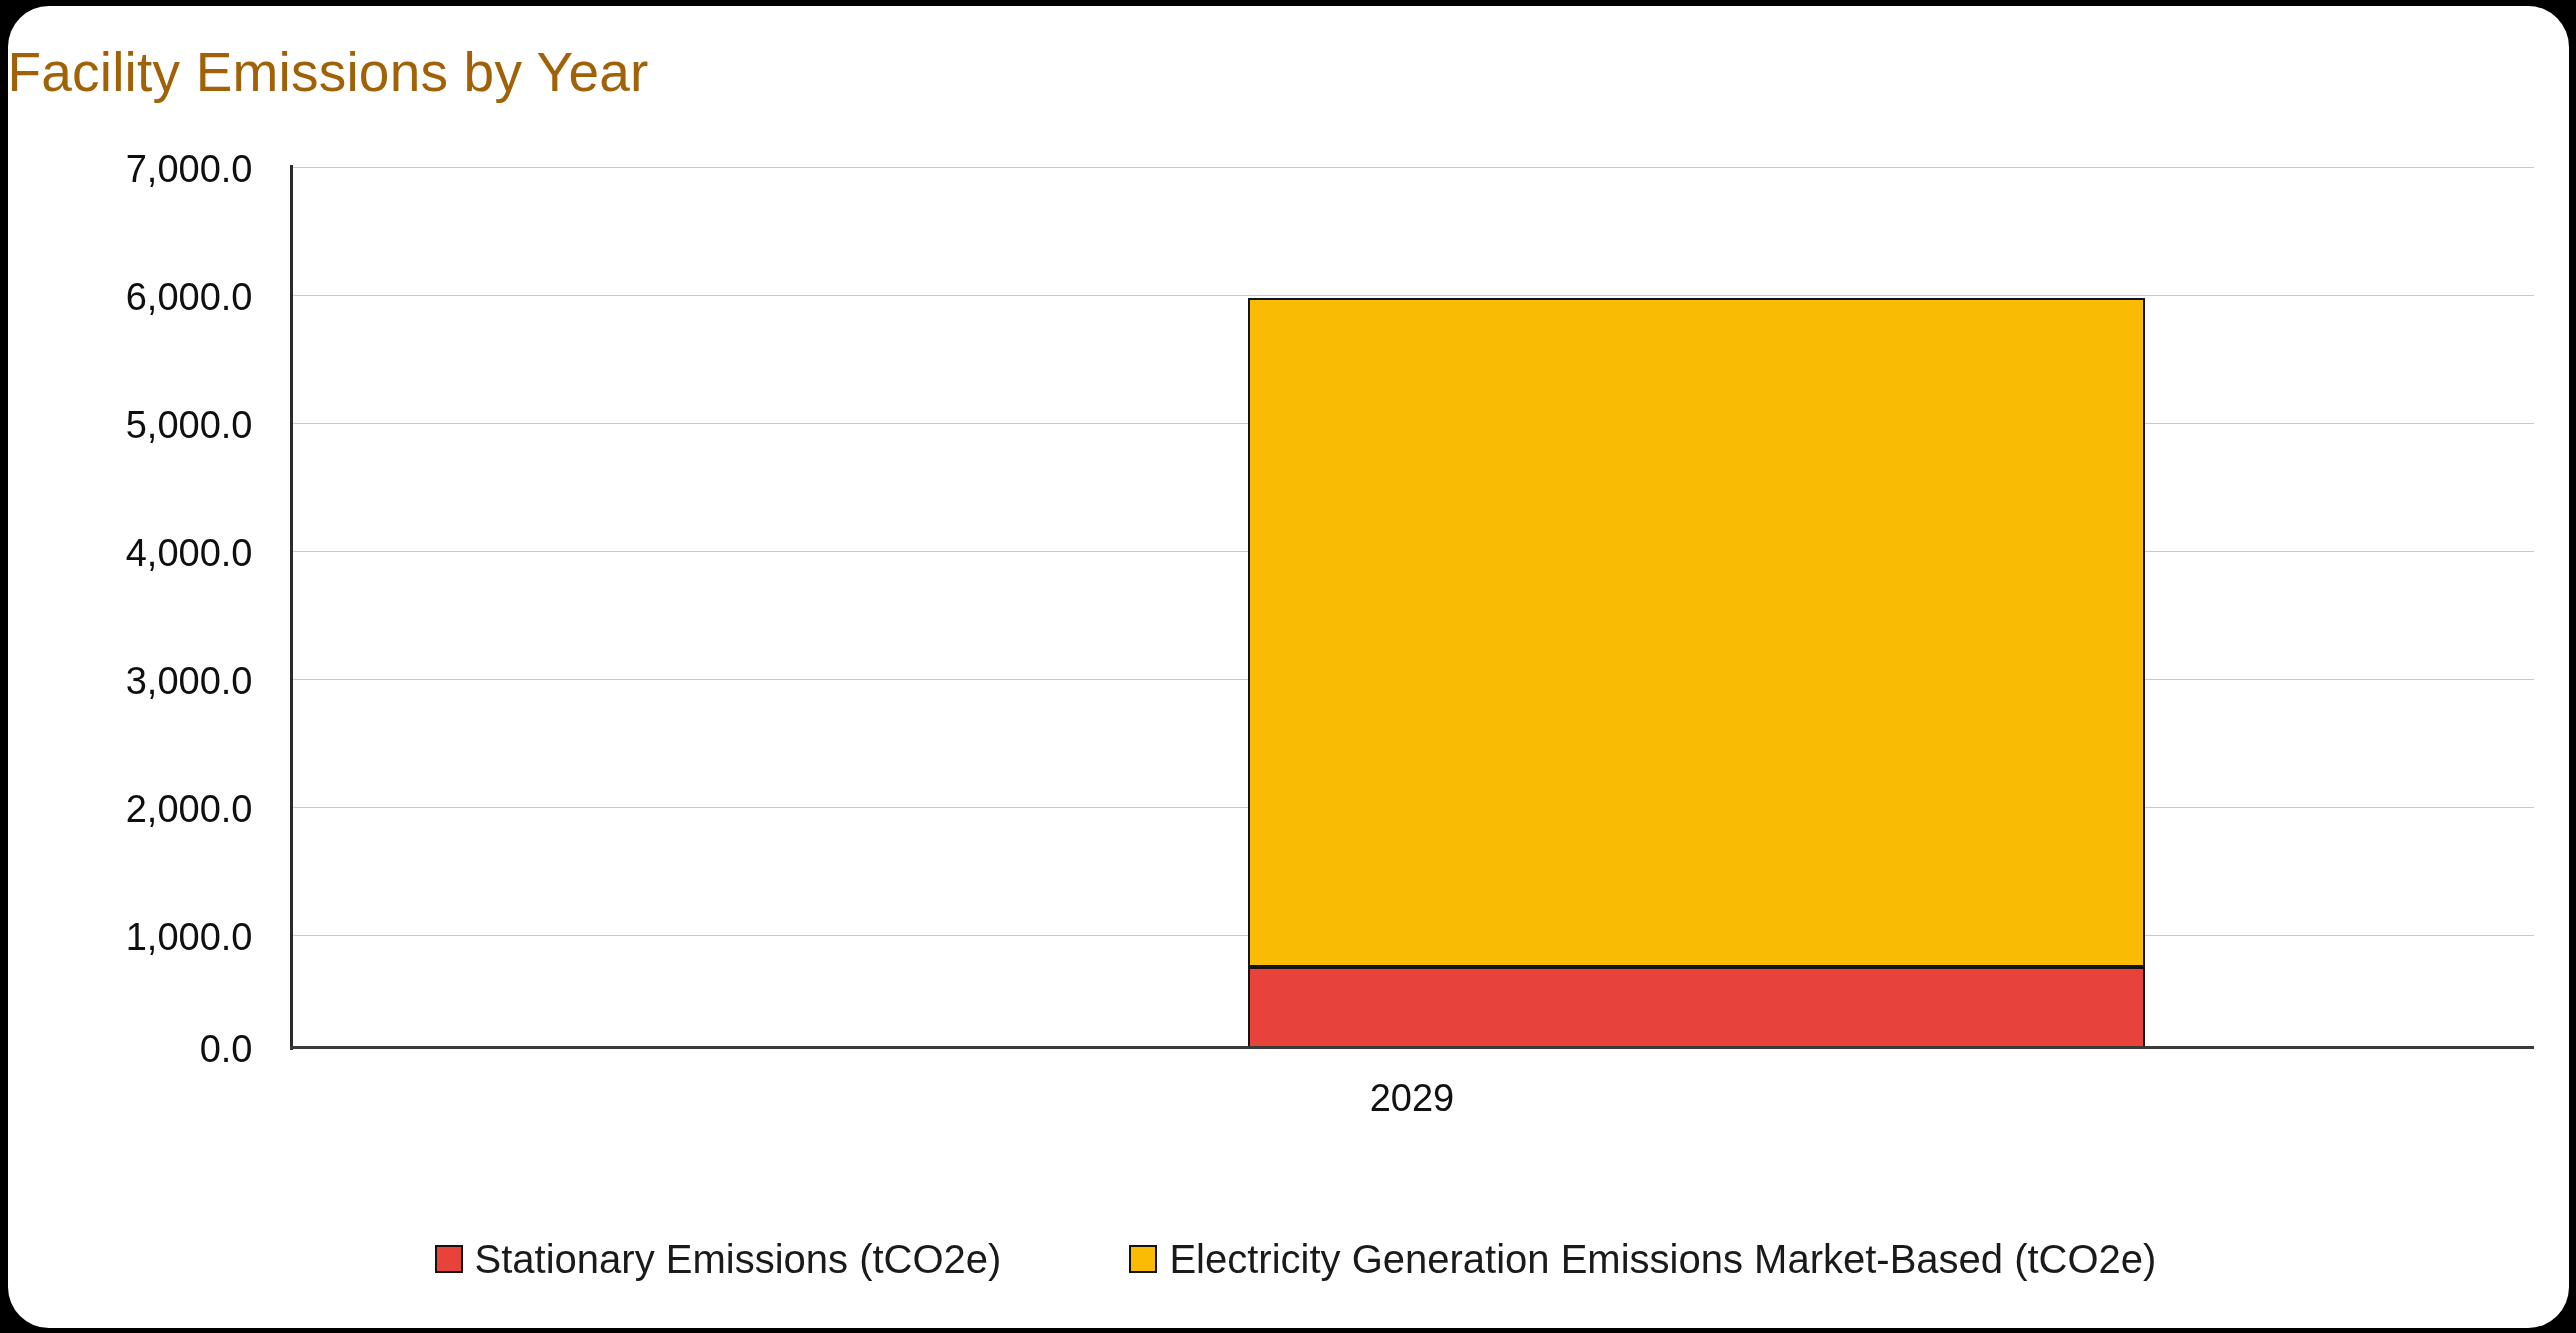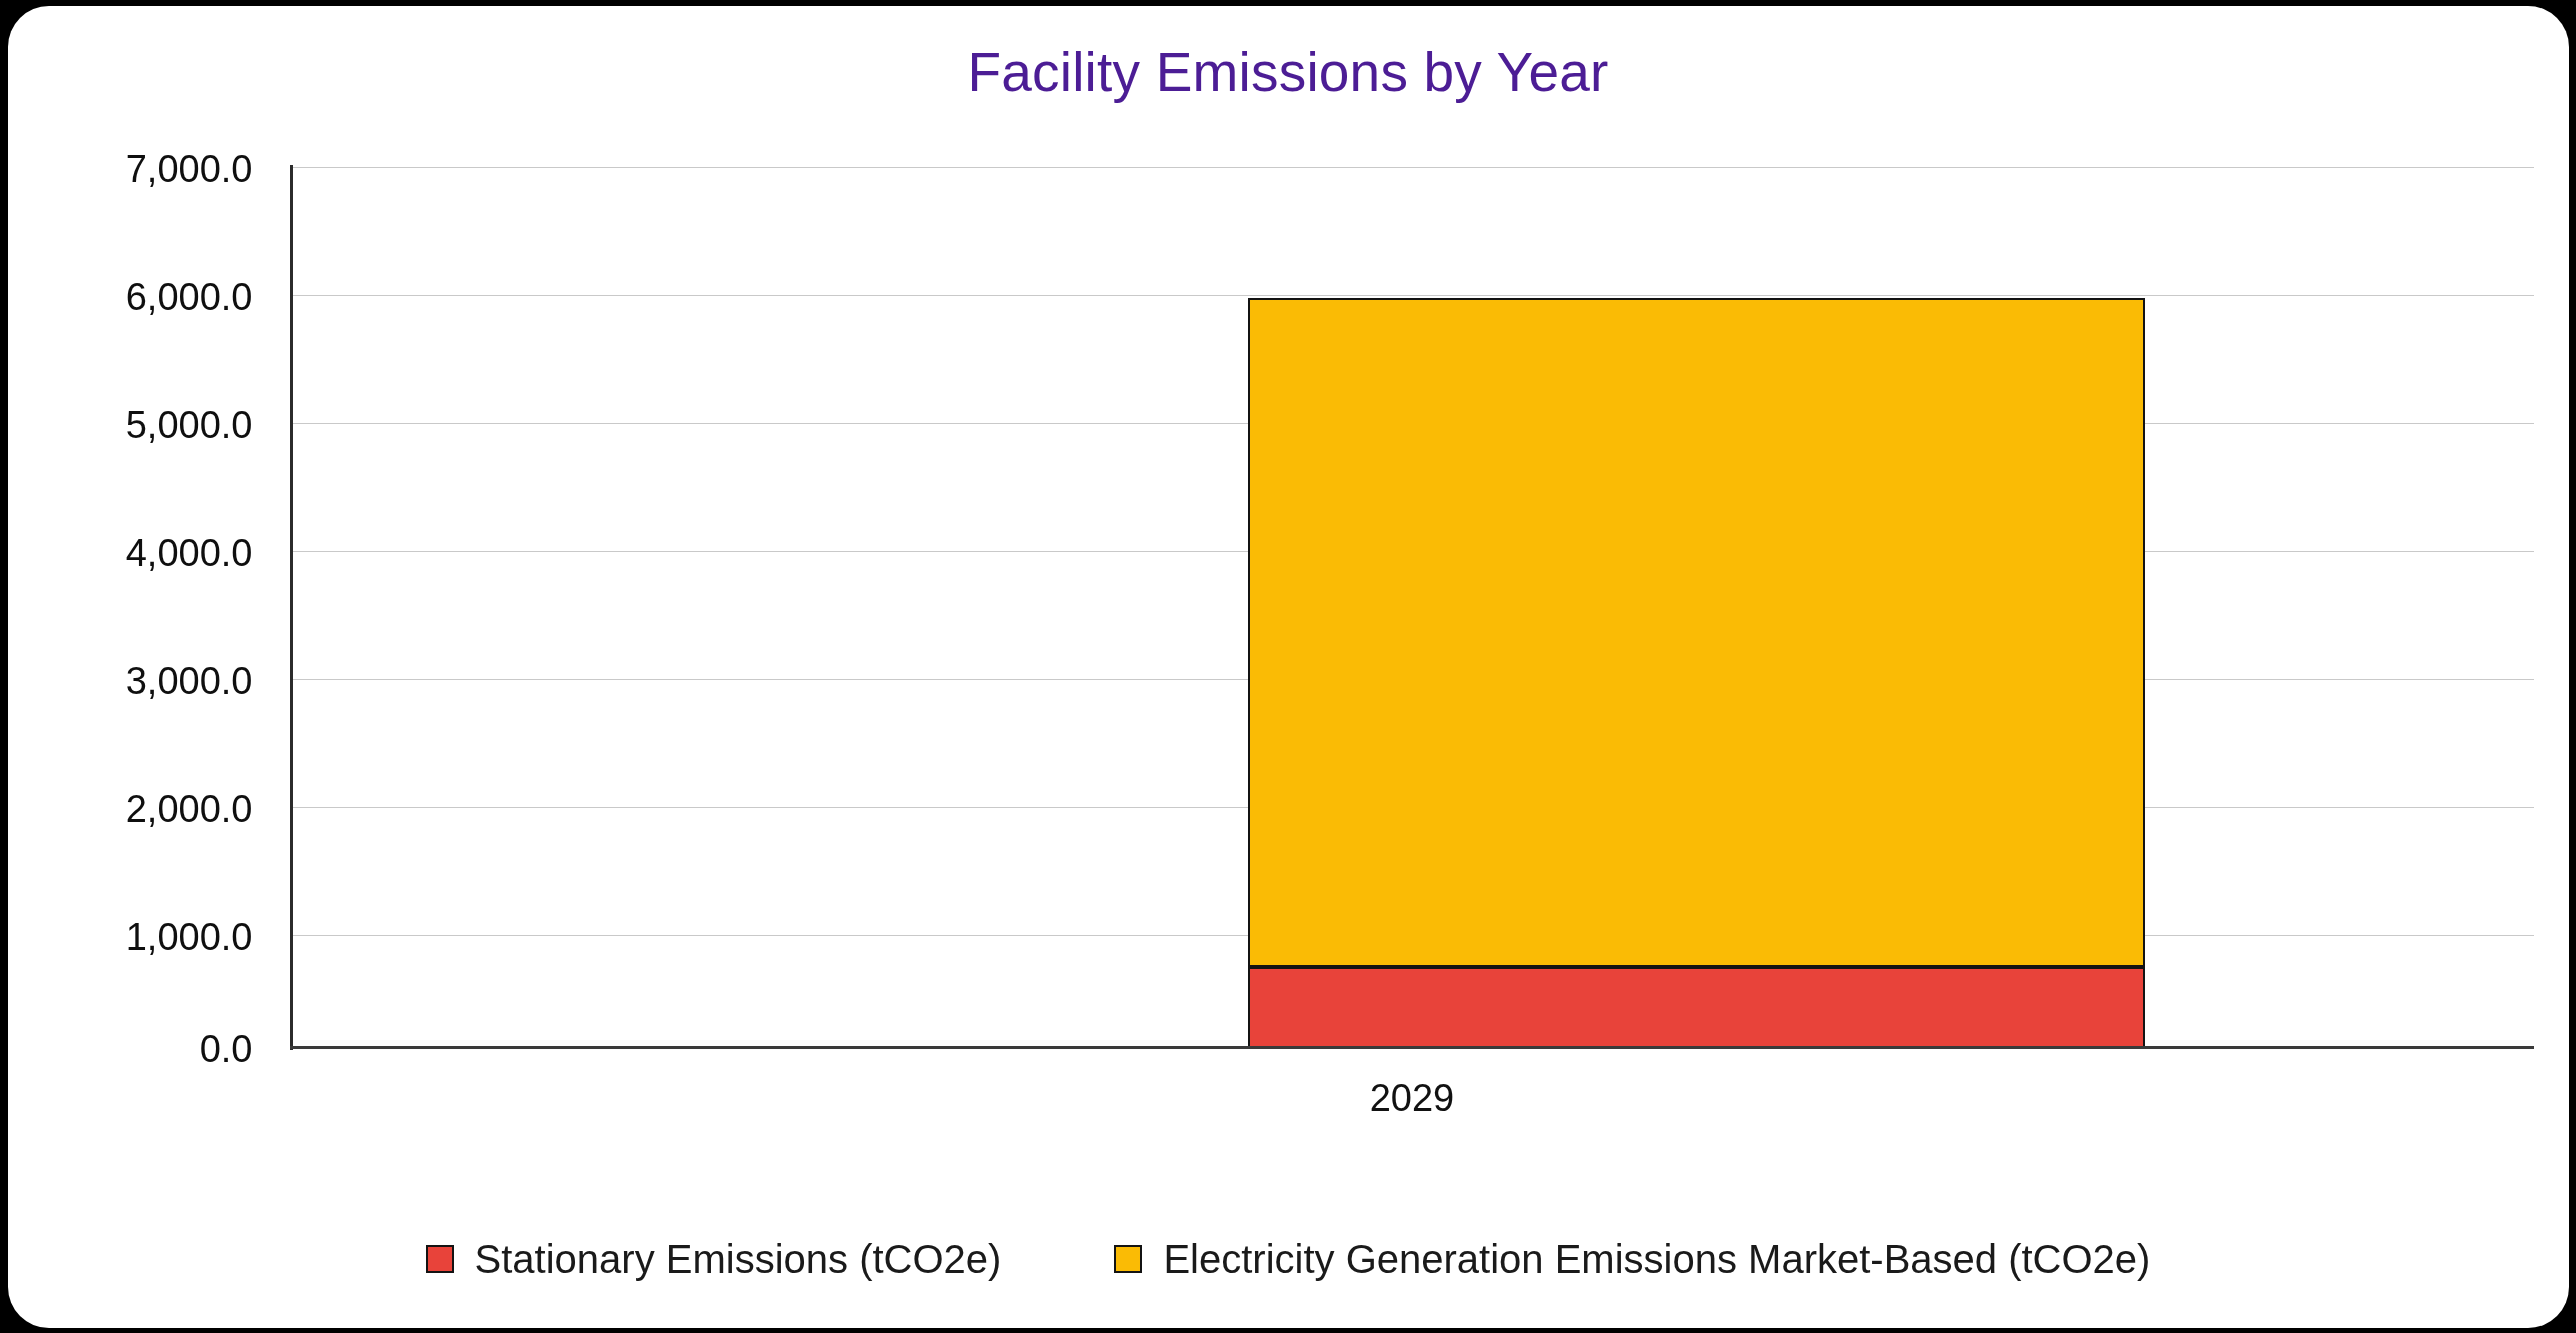--- a/index.html
+++ b/index.html
@@ -31,23 +31,22 @@
     box-shadow: 0 3.8px 15px rgba(0,0,0,0.35);
     overflow: hidden;
   }
 
   
   .chart-title {
     position: absolute;
     left: 0;
     top: 34px;
     width: 2561px;
-    text-align: center;
     font-size: 55px;
-    color: #4c1d95;
+    color: #a16207;
     letter-spacing: 0.2px;
     white-space: nowrap;
   }
 
   
   .plot-area {
     position: absolute;
     left: 284px;
     top: 161px;
     width: 2242px;
@@ -126,22 +125,23 @@
     width: 2561px;
     display: flex;
     justify-content: center;
     align-items: center;
     gap: 113px;
   }
 
   .legend-item {
     display: flex;
     align-items: center;
-    gap: 21px;
-    white-space: nowrap;
+    gap: 12px;
+    white-space: nowrap;
+    margin-left: 15px;
   }
 
   .legend-swatch {
     width: 28px;
     height: 28px;
     box-sizing: border-box;
     border: 2.8px solid #131313;
     flex: 0 0 auto;
   }
 

